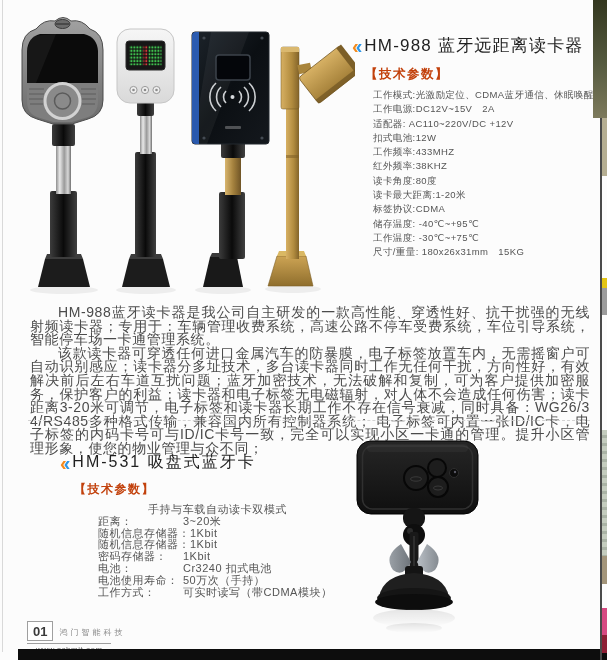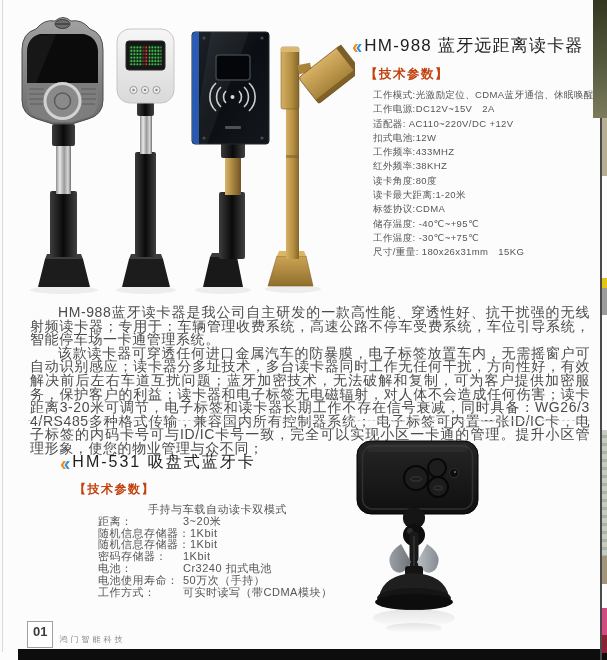--- a/index.html
+++ b/index.html
@@ -43,21 +43,21 @@
   .hm998{position:absolute;left:60px;top:452px;width:290px;}
   .hm998 .prod-title{font-size:16px;letter-spacing:2px;}
   .hm998 .params-h{margin:8px 0 6px 14px;font-size:12px;}
   .mode-line{margin-left:25px;font-size:11px;line-height:11.8px;color:#555;letter-spacing:.6px;text-align:center;}
   .spec-row{margin-left:38px;font-size:11px;line-height:11.8px;color:#555;display:flex;letter-spacing:.5px;}
   .spec-row .lbl{display:inline-block;min-width:85px;}
 
   
   .footer{position:absolute;left:27px;top:621px;width:170px;}
   .footer-top{display:flex;align-items:flex-end;}
-  .pn-box{border:1px solid #9f9f9f;font-size:13px;font-weight:bold;color:#3a3a3a;padding:3px 5px 9px 5px;line-height:13px;background:#fff;}
+  .pn-box{border:1px solid #9f9f9f;font-size:13px;font-weight:bold;color:#3a3a3a;padding:3px 5px 2px 5px;line-height:13px;background:#fff;}
   .company{margin:0 0 3px 6px;font-size:8px;color:#8a8a8a;letter-spacing:3px;white-space:nowrap;}
   .footer-line{width:84px;border-top:1px solid #9f9f9f;margin-top:2px;}
   .website{margin:1px 0 0 9px;font-size:8px;color:#666;letter-spacing:.5px;}
 </style>
 </head>
 <body>
 
 <div id="page">
 
   <svg class="products-svg" width="345" height="295" viewBox="0 0 345 295">

